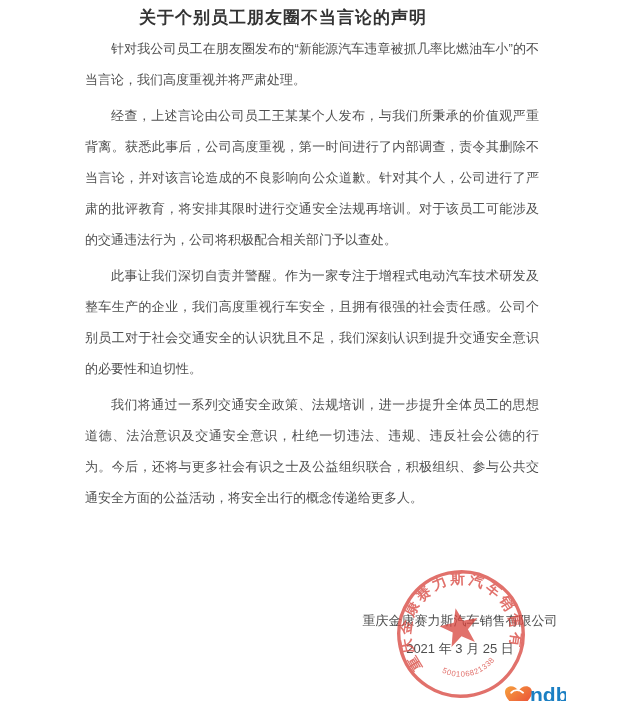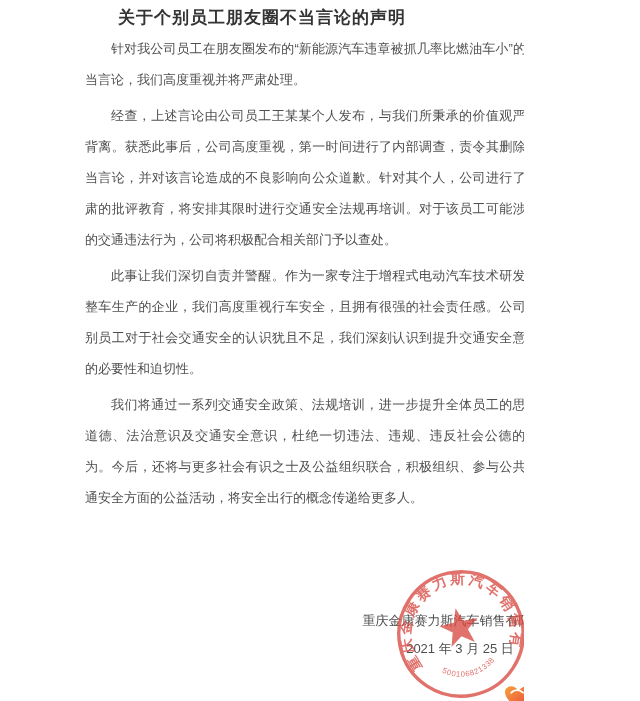--- a/index.html
+++ b/index.html
@@ -1,18 +1,18 @@
 <!DOCTYPE html>
 <html><head>
 <meta charset="utf-8">
 <style>
   html,body { margin:0; padding:0; background:#ffffff; }
   .page {
     position:relative; width:524px; height:701px; background:#ffffff;
-    overflow:hidden; font-family:"Liberation Sans", sans-serif;
+    overflow:hidden; font-family:"Liberation Sans", sans-serif;padding-left:42px;
   }
   .doc-title {
     position:absolute; top:6px; left:0; right:0; text-align:center;
     font-size:17px; font-weight:700; color:#333333; letter-spacing:1px;
   }
   .content { position:absolute; top:33px; left:85px; width:470px; z-index:2; }
   .content p {
     margin:0 16px 5px 0; text-indent:2em; text-align:justify;
     font-size:13px; line-height:31px; color:#4f4f4f;
   }

